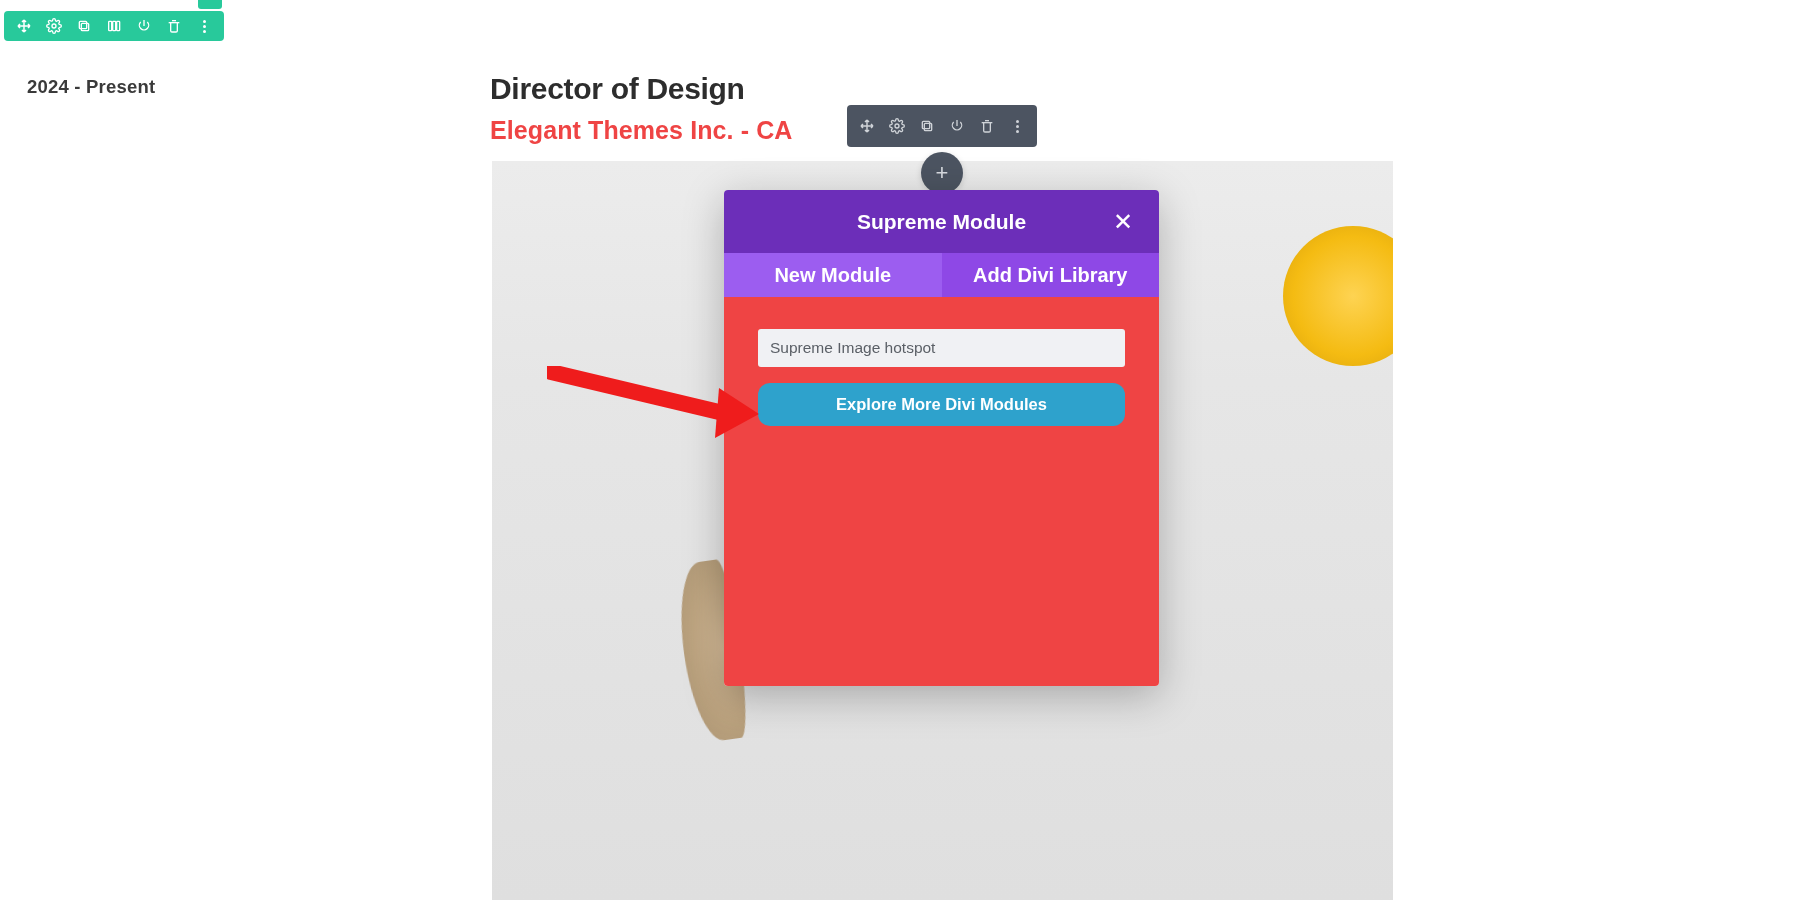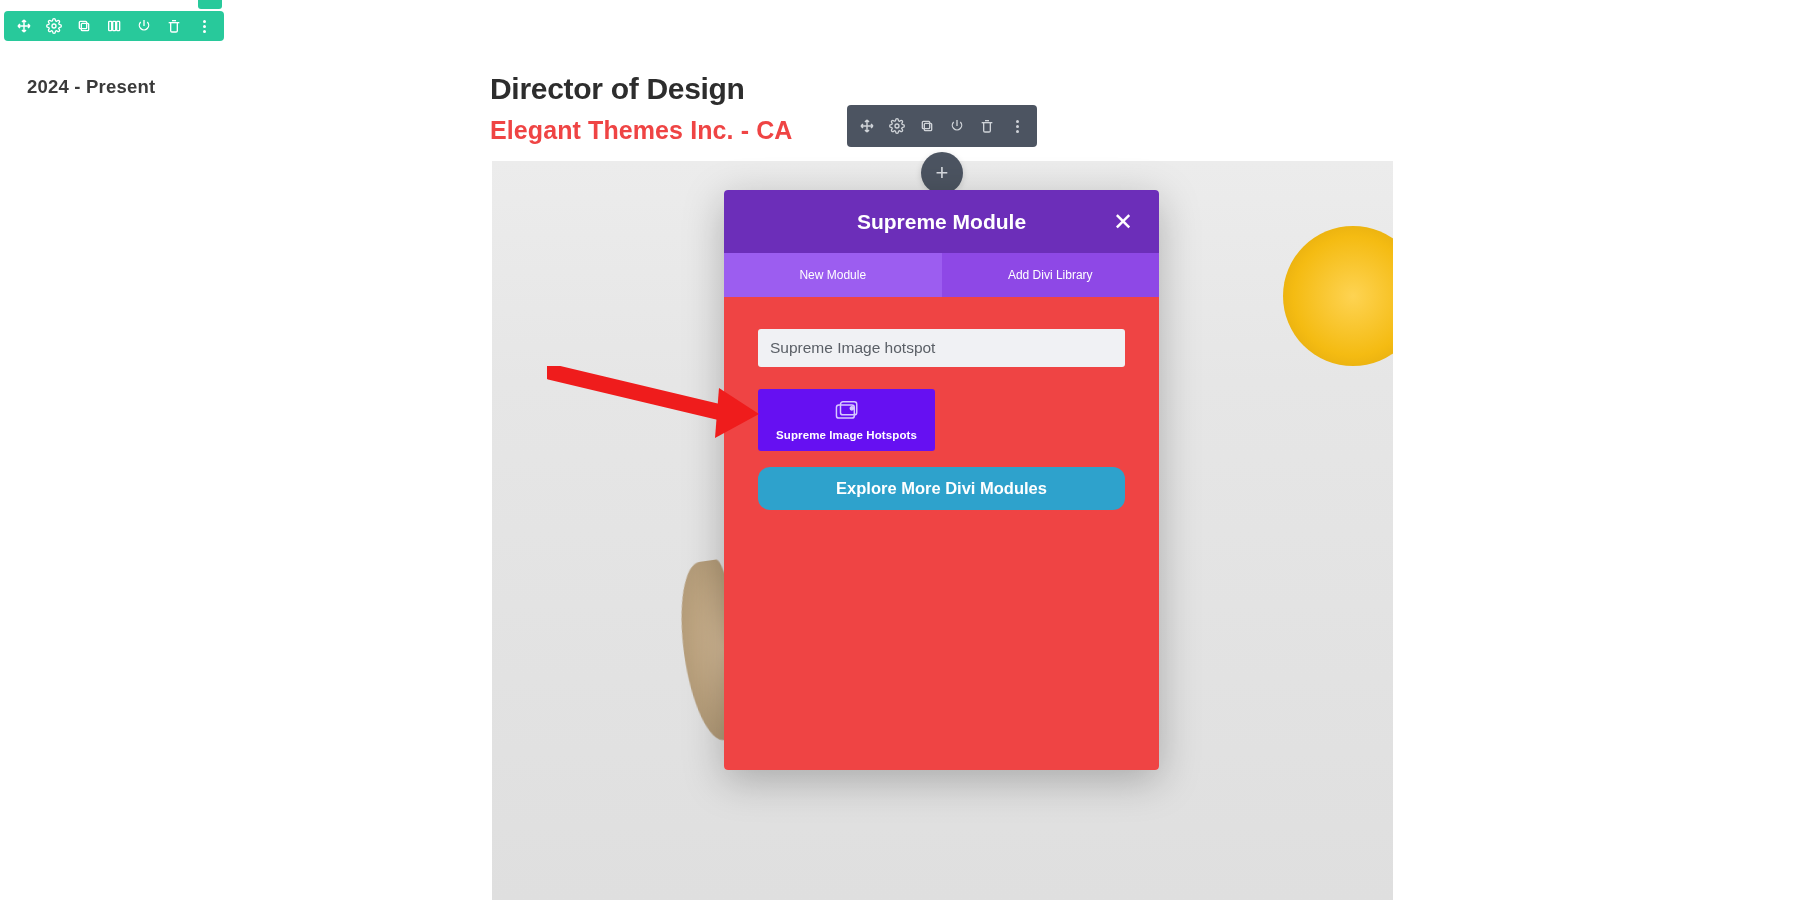--- a/index.html
+++ b/index.html
@@ -39,21 +39,21 @@
     .plate2 { position: absolute; right: -30px; top: 65px; width: 140px; height: 140px; background: radial-gradient(circle, #ffd24a 0%, #f5b907 60%, #d79c00 100%); border-radius: 50%; opacity: 0.95; }
 
     
 
     
     .modal { position: absolute; left: 724px; top: 190px; width: 435px; background: #fff; box-shadow: 0 10px 40px rgba(0,0,0,0.25); border-radius: 4px; overflow: hidden; z-index: 50; }
     .modal-header { background: #6c2eb9; height: 63px; display: flex; align-items: center; justify-content: center; position: relative; }
     .modal-title { color: #fff; font-weight: 700; font-size: 21px; }
     .modal-close { position: absolute; right: 16px; top: 0; bottom: 0; width: 40px; display: flex; align-items: center; justify-content: center; color: #fff; font-size: 24px; cursor: pointer; font-weight: 300; }
     .modal-tabs { display: flex; background: #8e48e6; height: 44px; }
-    .modal-tab { flex: 1; display: flex; align-items: center; justify-content: center; color: #fff; font-weight: 400; font-size: 12px; cursor: pointer; }
+    .modal-tab { flex: 1; display: flex; align-items: center; justify-content: center; color: #fff; font-weight: 700; font-size: 20px; cursor: pointer; }
     .modal-tab.active { background: #9c5df0; }
     .modal-body { padding: 32px 34px 260px 34px; background: #ef4444; }
     .search-input { width: 100%; height: 38px; background: #f0f1f4; border: none; border-radius: 3px; padding: 0 12px; font-size: 15.5px; color: #5a5f66; outline: none; }
     .module-card { margin-top: 22px; width: 177px; background: #6610f2; border-radius: 3px; padding: 12px 8px 10px 8px; display: flex; flex-direction: column; align-items: center; gap: 8px; cursor: pointer; }
     .module-card .card-icon { width: 26px; height: 20px; }
     .module-card .card-label { color: #fff; font-size: 11.5px; font-weight: 700; text-align: center; letter-spacing: 0.1px; }
     .explore-btn { margin-top: 16px; width: 100%; height: 43px; background: #2ea2cc; color: #fff; font-weight: 700; font-size: 16.5px; border: none; border-radius: 12px; cursor: pointer; display: flex; align-items: center; justify-content: center; }
 
     
     .arrow-svg { position: absolute; left: 547px; top: 366px; z-index: 60; pointer-events: none; }
@@ -164,30 +164,20 @@
   <div class="modal-header">
     <span class="modal-title">Supreme Module</span>
     <span class="modal-close">✕</span>
   </div>
   <div class="modal-tabs">
     <div class="modal-tab active">New Module</div>
     <div class="modal-tab">Add Divi Library</div>
   </div>
   <div class="modal-body">
     <input class="search-input" type="text" value="Supreme Image hotspot" style="">
-    <div class="module-card">
-      <span class="card-icon">
-        <svg viewBox="0 0 32 24" fill="none" stroke="#d7c9ff" stroke-width="1.8">
-            <rect x="3" y="5" width="22" height="16" rx="3"></rect>
-            <rect x="8" y="1" width="20" height="16" rx="3"></rect>
-            <circle cx="22" cy="9" r="2" fill="#d7c9ff"></circle>
-          </svg>
-      </span>
-      <span class="card-label">Supreme Image Hotspots</span>
-    </div>
     <button class="explore-btn">
       <span>Explore More Divi Modules</span>
     </button>
   </div>
 </div>
 
 <svg class="arrow-svg" width="220" height="84">
   <line x1="4" y1="6" x2="172" y2="46" stroke="#ef1c1c" stroke-width="16" stroke-linecap="round"></line>
   <polygon points="172,22 212,48 168,72" fill="#ef1c1c"></polygon>
 </svg>

